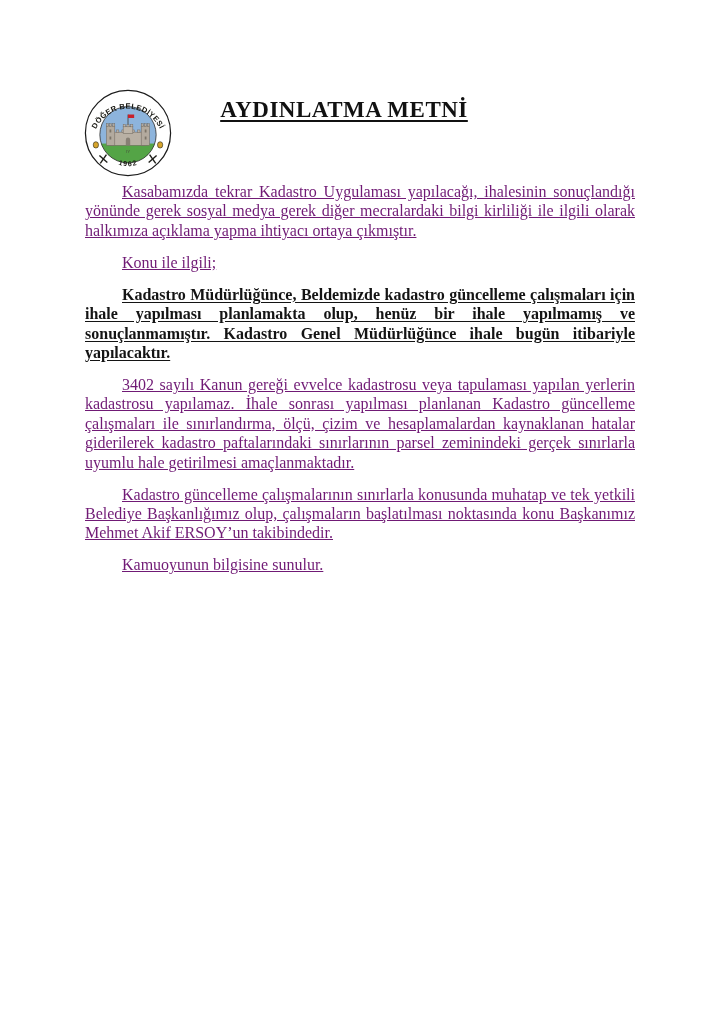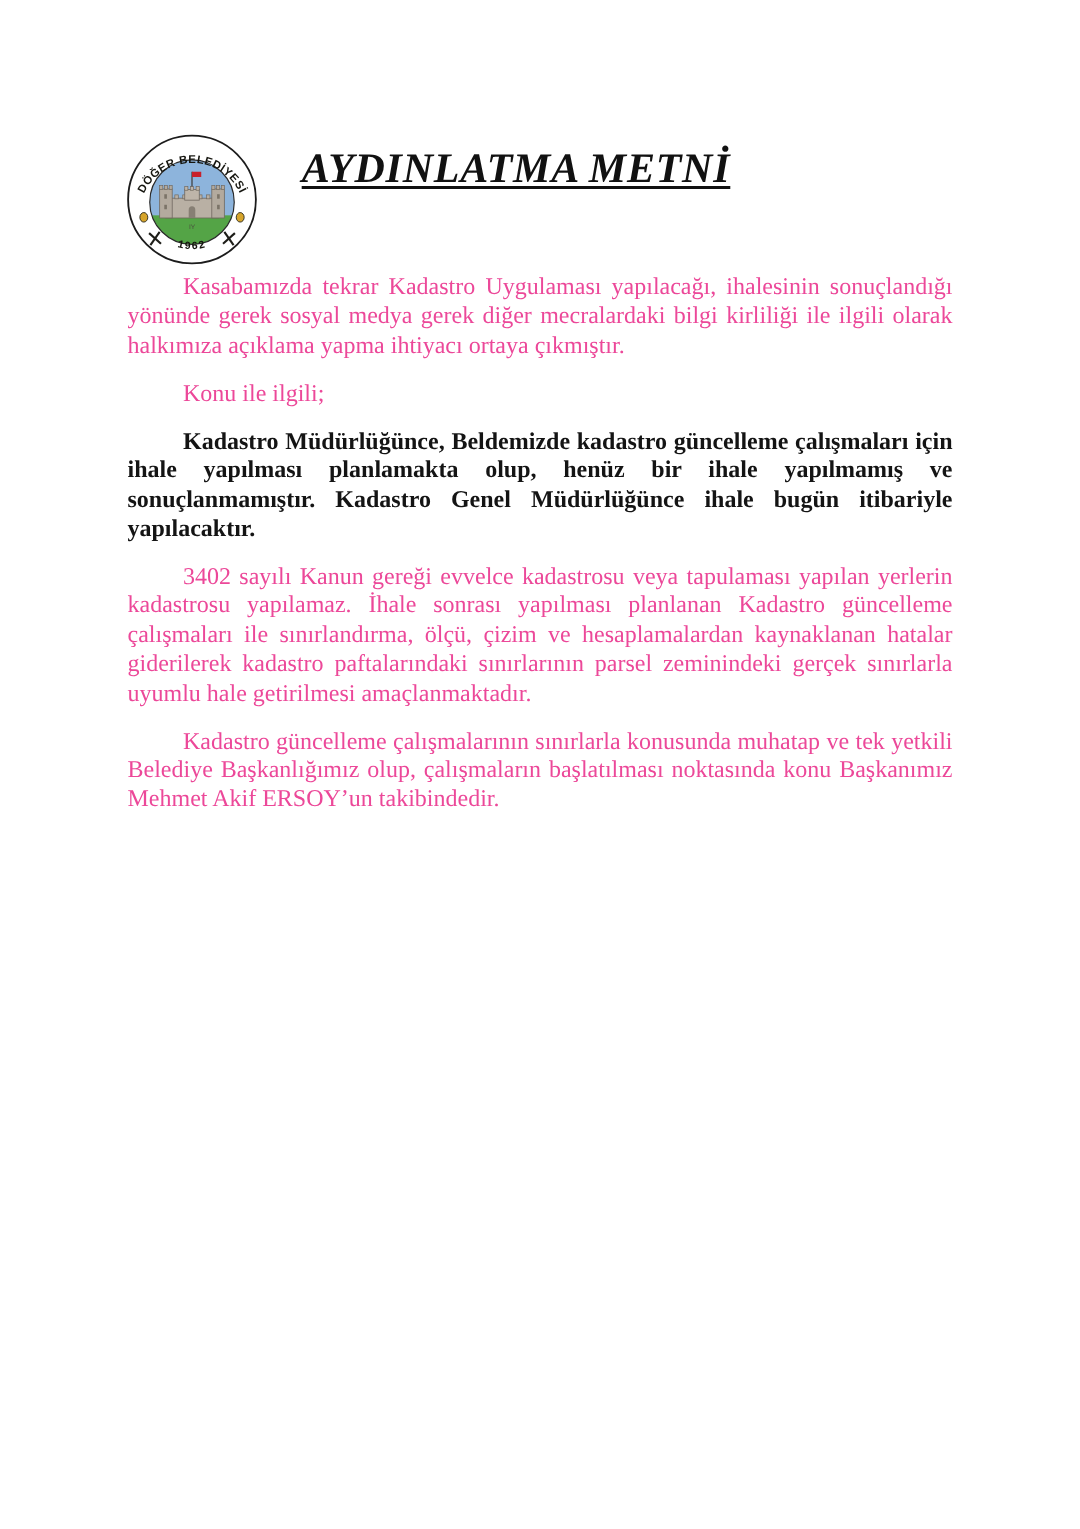--- a/index.html
+++ b/index.html
@@ -23,41 +23,41 @@
     width: 88px;
     height: 90px;
   }
   .doc-title {
     position: absolute;
     left: 0;
     top: 97px;
     width: 688px;
     margin: 0;
     text-align: center;
-    font-size: 28px;
+    font-size: 23px;
     font-weight: bold;
     letter-spacing: 0.5px;
     text-decoration: underline;
     text-underline-offset: 3px;
     color: #111111;
-    font-style: italic;
   }
   .text-block {
     position: absolute;
     left: 85px;
     top: 182px;
     width: 550px;
   }
   .para {
     margin: 0 0 12.6px 0;
     font-size: 16px;
     line-height: 19.4px;
     text-align: justify;
     text-indent: 37px;
-    color: #ec4899;
+    color: #701a75;
+    text-decoration: underline;
   }
   .para.emphasis {
     font-weight: bold;
     text-underline-offset: 2px;
     color: #141414;
   }
   .logo-ring-text {
     font-family: "Liberation Sans", sans-serif;
     font-size: 8.6px;
     font-weight: bold;
@@ -158,15 +158,16 @@
   </svg>
 
   <h1 class="doc-title">AYDINLATMA METNİ</h1>
 
   <div class="text-block">
     <p class="para">Kasabamızda tekrar Kadastro Uygulaması yapılacağı, ihalesinin sonuçlandığı yönünde gerek sosyal medya gerek diğer mecralardaki bilgi kirliliği ile ilgili olarak halkımıza açıklama yapma ihtiyacı ortaya çıkmıştır.</p>
     <p class="para">Konu ile ilgili;</p>
     <p class="para emphasis">Kadastro Müdürlüğünce, Beldemizde kadastro güncelleme çalışmaları için ihale yapılması planlamakta olup, henüz bir ihale yapılmamış ve sonuçlanmamıştır. Kadastro Genel Müdürlüğünce ihale bugün itibariyle yapılacaktır.</p>
     <p class="para">3402 sayılı Kanun gereği evvelce kadastrosu veya tapulaması yapılan yerlerin kadastrosu yapılamaz. İhale sonrası yapılması planlanan Kadastro güncelleme çalışmaları ile sınırlandırma, ölçü, çizim ve hesaplamalardan kaynaklanan hatalar giderilerek kadastro paftalarındaki sınırlarının parsel zeminindeki gerçek sınırlarla uyumlu hale getirilmesi amaçlanmaktadır.</p>
     <p class="para">Kadastro güncelleme çalışmalarının sınırlarla konusunda muhatap ve tek yetkili Belediye Başkanlığımız olup, çalışmaların başlatılması noktasında konu Başkanımız Mehmet Akif ERSOY’un takibindedir.</p>
+    <p class="para">Kamuoyunun bilgisine sunulur.</p>
   </div>
 
 </div>
 
 </body></html>

